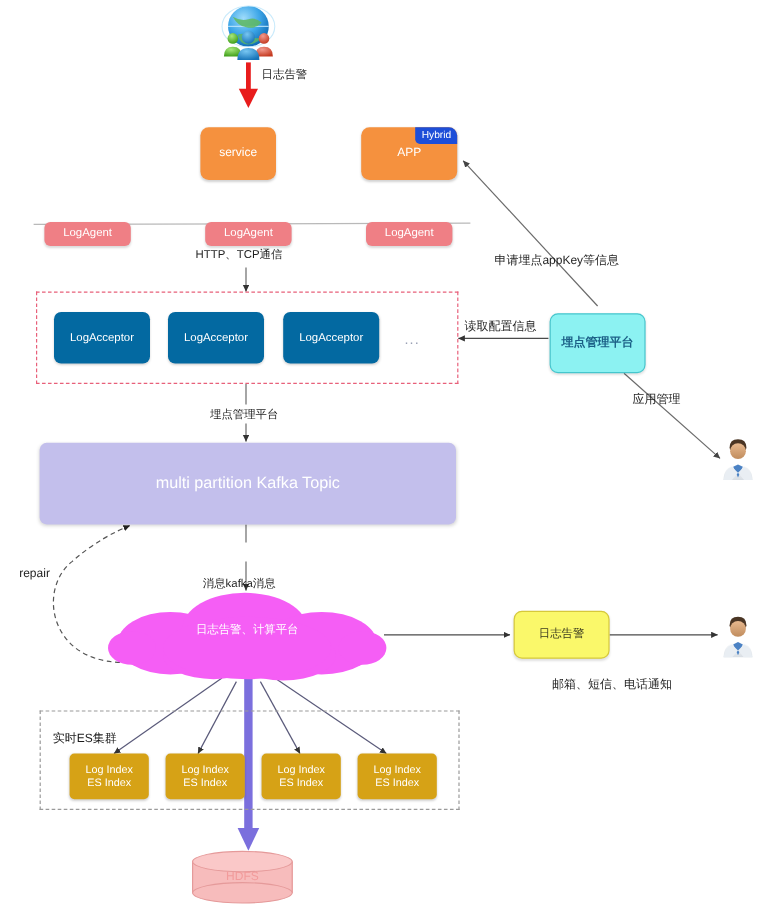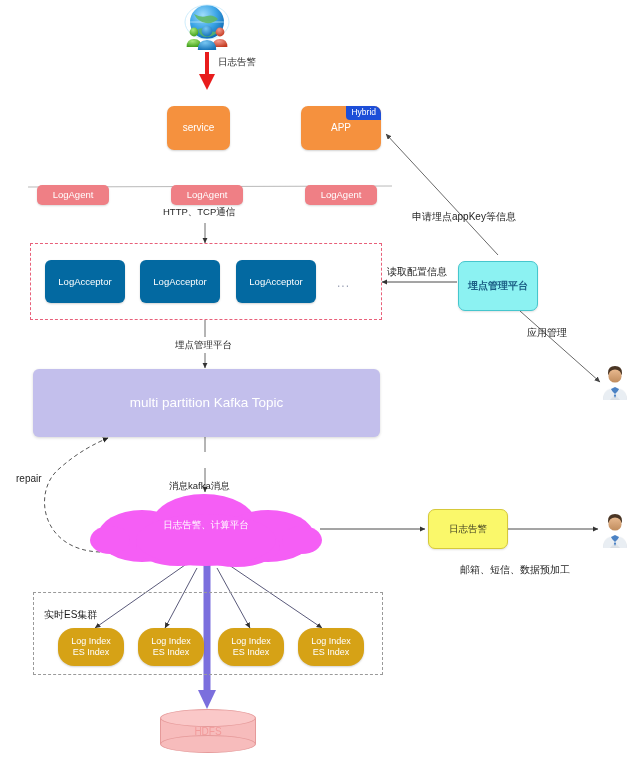--- a/index.html
+++ b/index.html
@@ -126,21 +126,21 @@
     border: 1.2px dashed #9a9a9a;
     box-sizing: border-box;
   }
   .es-zone-label {
     position: absolute;
     color: #1a1a1a;
     font-size: 10px;
   }
   .es-box {
     background: #d6a216;
-    border-radius: 16px;
+    border-radius: 4px;
     font-size: 9px;
     flex-direction: column;
     box-shadow: 0 1px 2px rgba(0,0,0,0.18);
   }
 
   
   .cyl {
     position: absolute;
   }
   .cyl-body {
@@ -350,21 +350,21 @@
         <ellipse cx="216" cy="52" rx="20" ry="14"></ellipse>
         <ellipse cx="120" cy="52" rx="70" ry="26"></ellipse>
       </g>
     </svg>
     <div class="cloud-label" style="top:46%;">日志告警、计算平台</div>
   </div>
 
   <div class="node alert-box" style="left:428px; top:509px; width:80px; height:40px;">
     <span>日志告警</span>
   </div>
-  <div class="edge-label-sm" style="left:460px; top:563px;">邮箱、短信、数据预加工</div>
+  <div class="edge-label-sm" style="left:460px; top:563px;">邮箱、短信、电话通知</div>
 
   <div class="node platform-box" style="left:458px; top:261px; width:80px; height:50px;">
     <span>埋点管理平台</span>
   </div>
   <div class="edge-label-sm" style="left:387px; top:265px;">读取配置信息</div>
   <div class="edge-label-sm" style="left:412px; top:210px;">申请埋点appKey等信息</div>
   <div class="edge-label-sm" style="left:527px; top:326px;">应用管理</div>
 
   <div class="person-icon" style="left:600px; top:364px; width:30px; height:36px;">
     <svg width="30" height="36" viewBox="0 0 30 36">
@@ -421,20 +421,20 @@
   </div>
   <div class="node es-box" style="left:218px; top:628px; width:66px; height:38px;">
     <span>Log Index</span>
     <span>ES Index</span>
   </div>
   <div class="node es-box" style="left:298px; top:628px; width:66px; height:38px;">
     <span>Log Index</span>
     <span>ES Index</span>
   </div>
 
-  <div class="cyl" style="left:160px; top:709px; width:96px; height:44px;">
+  <div class="cyl" style="left:160px; top:709px; width:84px; height:44px;">
     <div class="cyl-body"></div>
     <div class="cyl-bottom"></div>
     <div class="cyl-top"></div>
     <div class="cyl-label">HDFS</div>
   </div>
 
 </div>
 
 </body></html>

